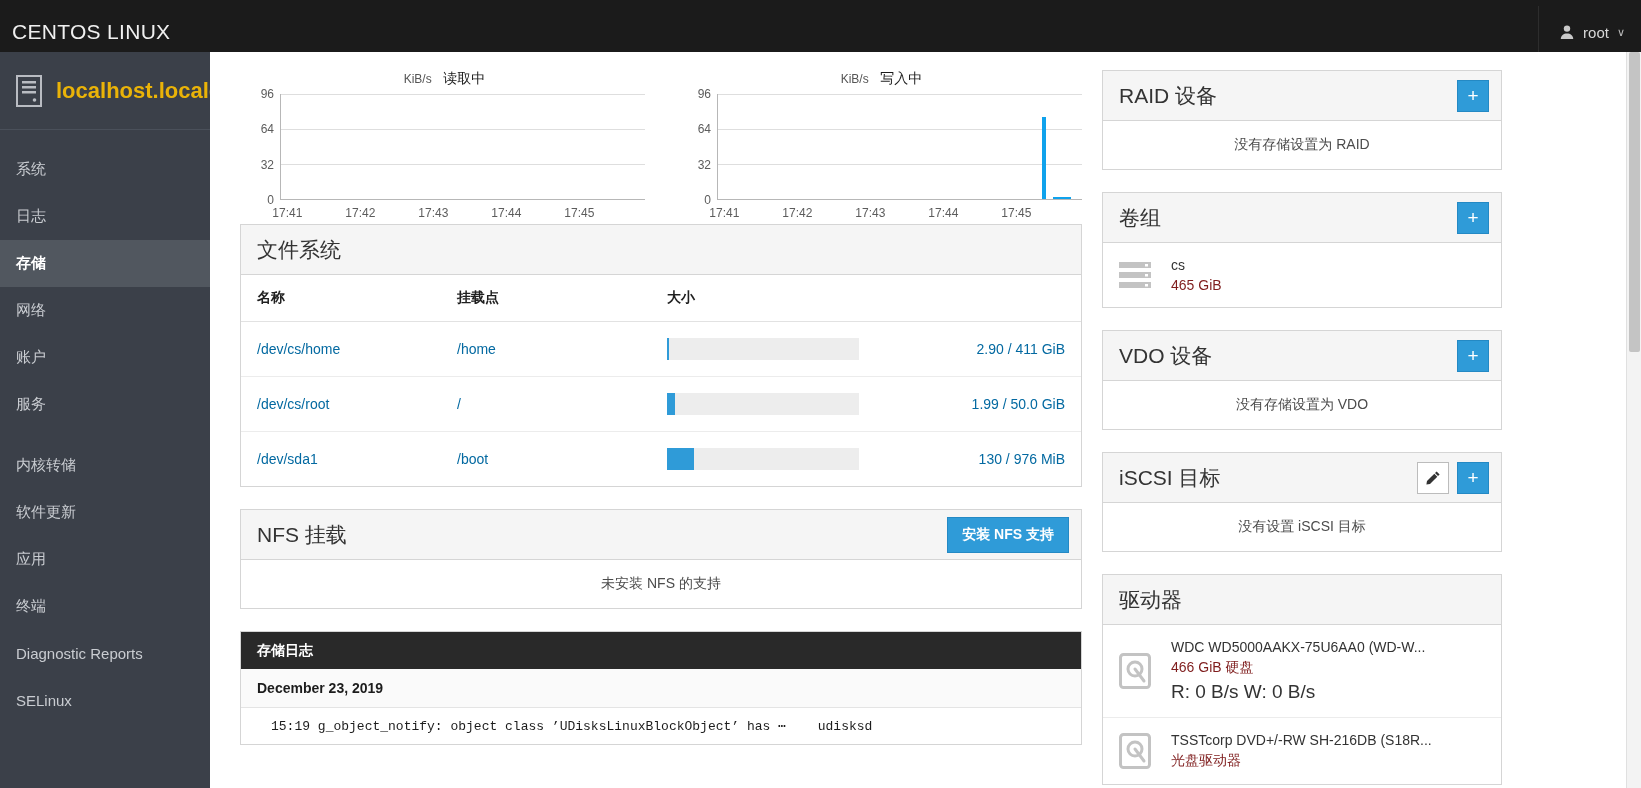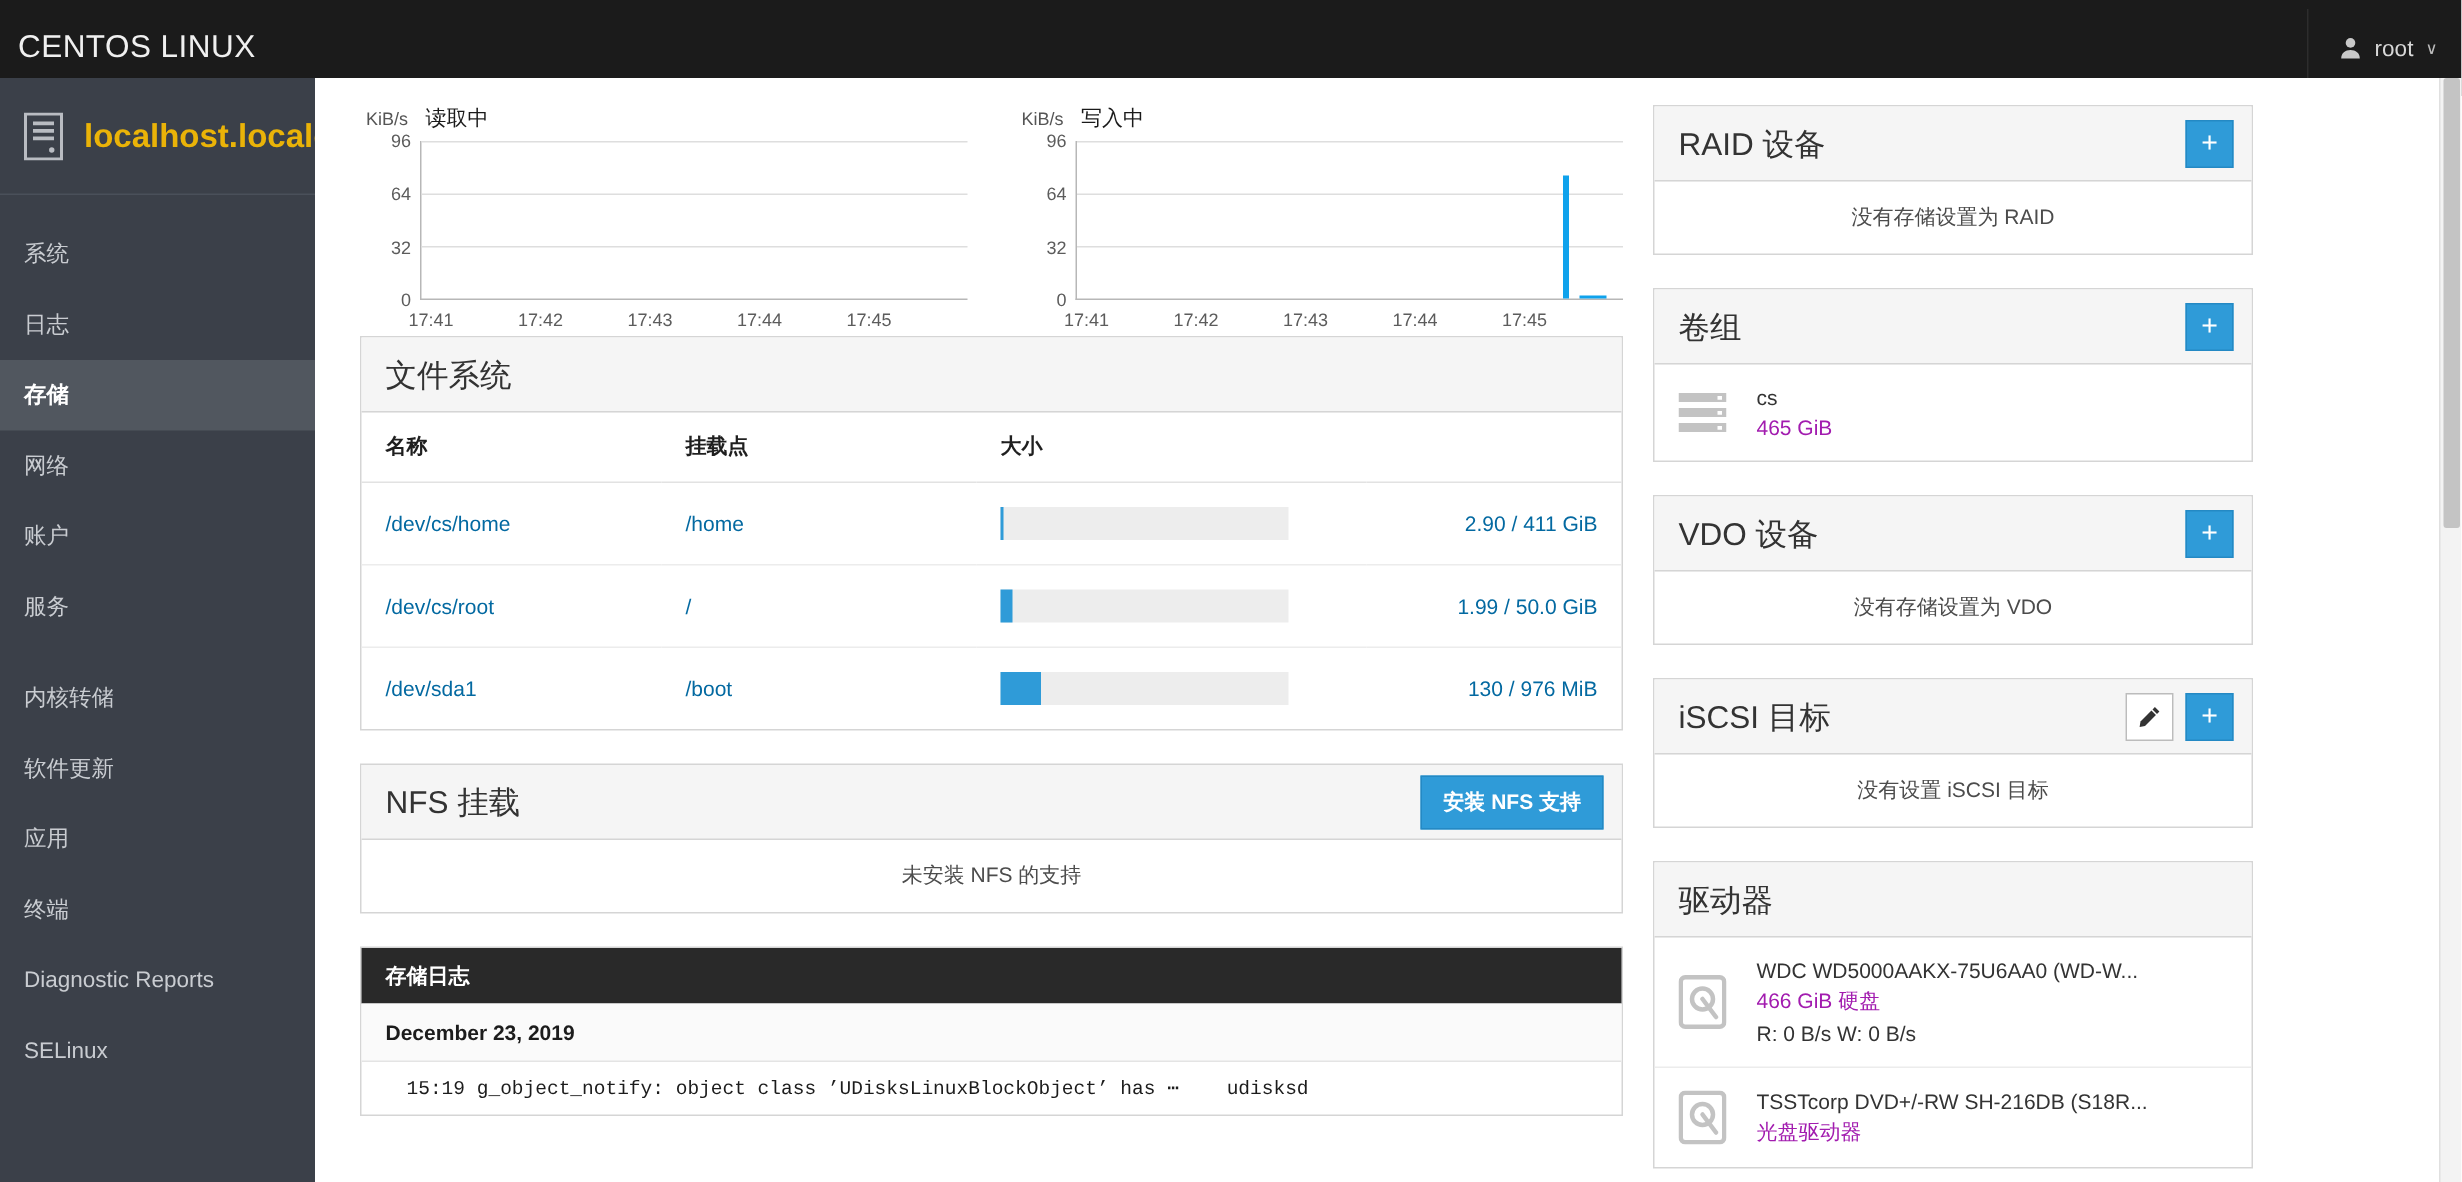--- a/index.html
+++ b/index.html
@@ -54,21 +54,21 @@
   }
   #content {
     position: absolute; left: 0; top: 0; width: 1409px; height: 736px;
     display: flex; gap: 20px; padding: 18px 24px 0 30px;
   }
   #col-left { width: 842px; flex: none; }
   #col-right { width: 400px; flex: none; }
 
   
   .charts { display: flex; gap: 32px; }
-  .chart-box { width: 405px; }
+  .chart-box { width: 405px; text-align: center; }
   .chart-head { font-size: 13px; color: #363636; margin-bottom: 6px; padding-left: 4px; }
   .chart-head .unit { color: #555; font-size: 12px; }
   .chart-head .title { font-size: 14px; margin-left: 8px; color: #1a1a1a; }
   .plot-wrap { position: relative; height: 130px; }
   .plot-ylabels {
     position: absolute; left: 0; top: 0; width: 34px; height: 106px;
   }
   .plot-ylabels span {
     position: absolute; right: 0; font-size: 12px; color: #5c5c5c;
     transform: translateY(-50%);
@@ -155,22 +155,22 @@
   }
   .log-line .svc { margin-left: 24px; text-align: center; }
 
   
   .dev-row {
     display: flex; align-items: center; gap: 20px;
     padding: 14px 16px; border-bottom: 1px solid #ececec; cursor: pointer;
   }
   .dev-row:last-child { border-bottom: none; }
   .dev-text .l1 { font-size: 14px; color: #333; }
-  .dev-text .l2 { font-size: 14px; color: #a21caf; margin-top: 4px; }
-  .dev-text .l3 { font-size: 14px; color: #333; margin-top: 4px; }
+  .dev-text .l2 { font-size: 14px; color: #7f1d1d; margin-top: 4px; }
+  .dev-text .l3 { font-size: 19px; color: #333; margin-top: 4px; }
   .vg-icon { width: 32px; height: 26px; flex: none; }
   .drive-icon { width: 32px; height: 36px; flex: none; }
 
   
   #scrollbar {
     position: absolute; right: 0; top: 52px; width: 15px; height: 736px;
     background: #f3f3f3; border-left: 1px solid #e0e0e0;
   }
   #scrollthumb {
     position: absolute; top: 0; left: 2px; width: 11px; height: 300px;

